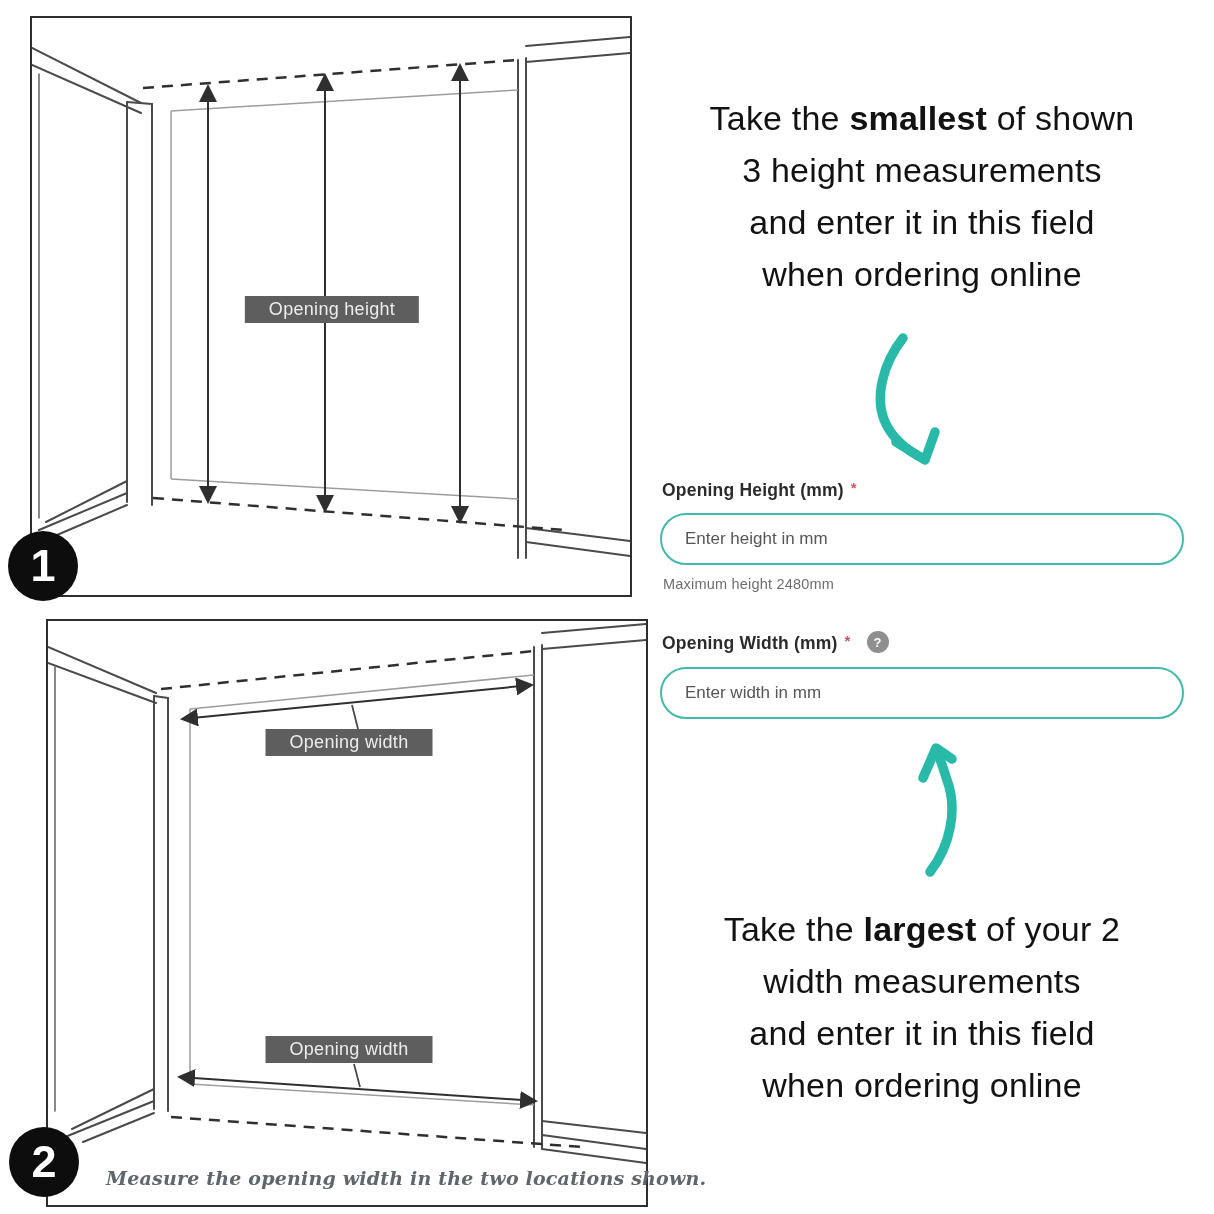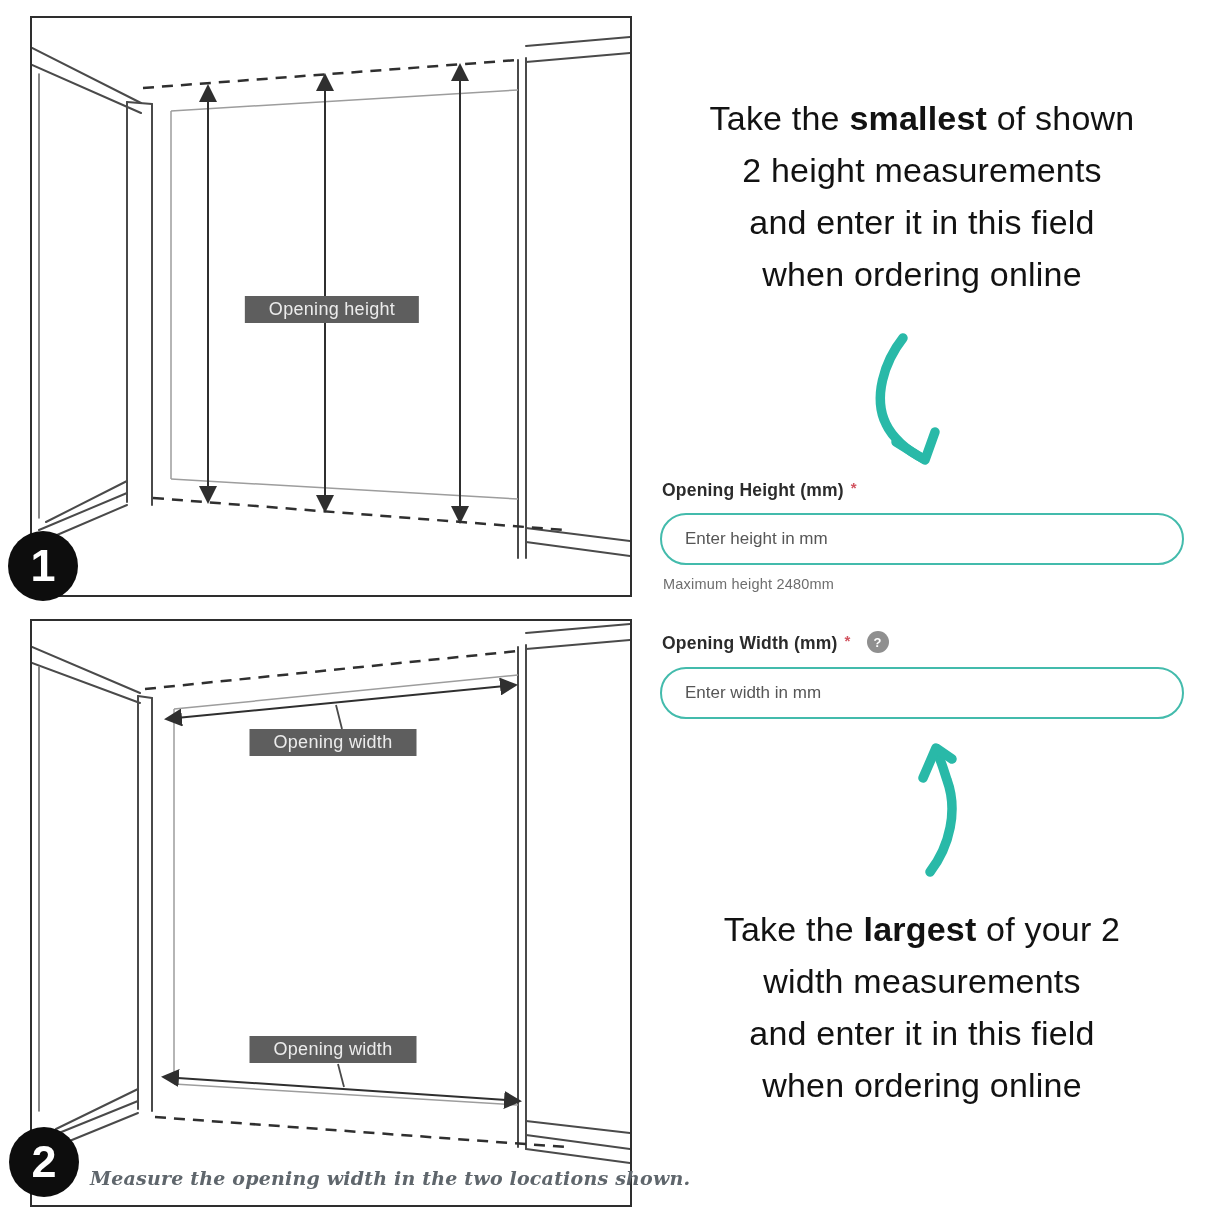--- a/index.html
+++ b/index.html
@@ -84,21 +84,21 @@
       <g stroke="#2f2f2f" stroke-width="2" fill="none">
         <line x1="176" y1="68" x2="176" y2="484" marker-start="url(#ah1)" marker-end="url(#ah1)"></line>
         <line x1="293" y1="57" x2="293" y2="493" marker-start="url(#ah1)" marker-end="url(#ah1)"></line>
         <line x1="428" y1="47" x2="428" y2="504" marker-start="url(#ah1)" marker-end="url(#ah1)"></line>
       </g>
     </svg>
     <div class="tag" style="left:300px; top:278px;">Opening height</div>
   </section>
   <div class="badge" style="left:8px; top:531px;">1</div>
 
-  <section class="diagram" style="top:619px; height:588px;">
+  <section class="diagram" style="top:619px; height:588px;margin-left:16px;">
     <svg width="598" height="584" viewBox="0 0 598 584">
       <defs>
         <marker id="ah2" markerWidth="9" markerHeight="9" refX="8" refY="4.5" orient="auto-start-reverse" markerUnits="strokeWidth">
           <path d="M0,0 L9,4.5 L0,9 z" fill="#2f2f2f"></path>
         </marker>
       </defs>
       <g stroke="#4a4a4a" stroke-width="2" fill="none" stroke-linecap="round">
         <path d="M0,26 L108,72"></path>
           <path d="M0,42 L108,82"></path>
         <path d="M7,46 V490" stroke="#6a6a6a" stroke-width="1.6"></path>
@@ -136,21 +136,21 @@
       </g>
     </svg>
     <div class="tag" style="left:301px; top:108px;">Opening width</div>
     <div class="tag" style="left:301px; top:415px;">Opening width</div>
     <div class="caption" style="top:546px;">Measure the opening width in the two locations shown.</div>
   </section>
   <div class="badge" style="left:9px; top:1127px;">2</div>
 
   <div class="headline" style="top:92px;">
     <div><span>Take the </span><b>smallest</b><span> of shown</span></div>
-    <div>2 height measurements</div>
+    <div>3 height measurements</div>
     <div>and enter it in this field</div>
     <div>when ordering online</div>
   </div>
 
   <svg class="curve-arrow" style="left:860px; top:328px;" width="100" height="145" viewBox="0 0 100 145">
     <g stroke="#29b9a8" stroke-width="9.5" fill="none" stroke-linecap="round" stroke-linejoin="round">
       <path d="M43,10 C24,34 13,70 26,96 C32,109 47,123 64,131"></path>
       <path d="M36,114 L65,132 L75,104"></path>
     </g>
   </svg>

